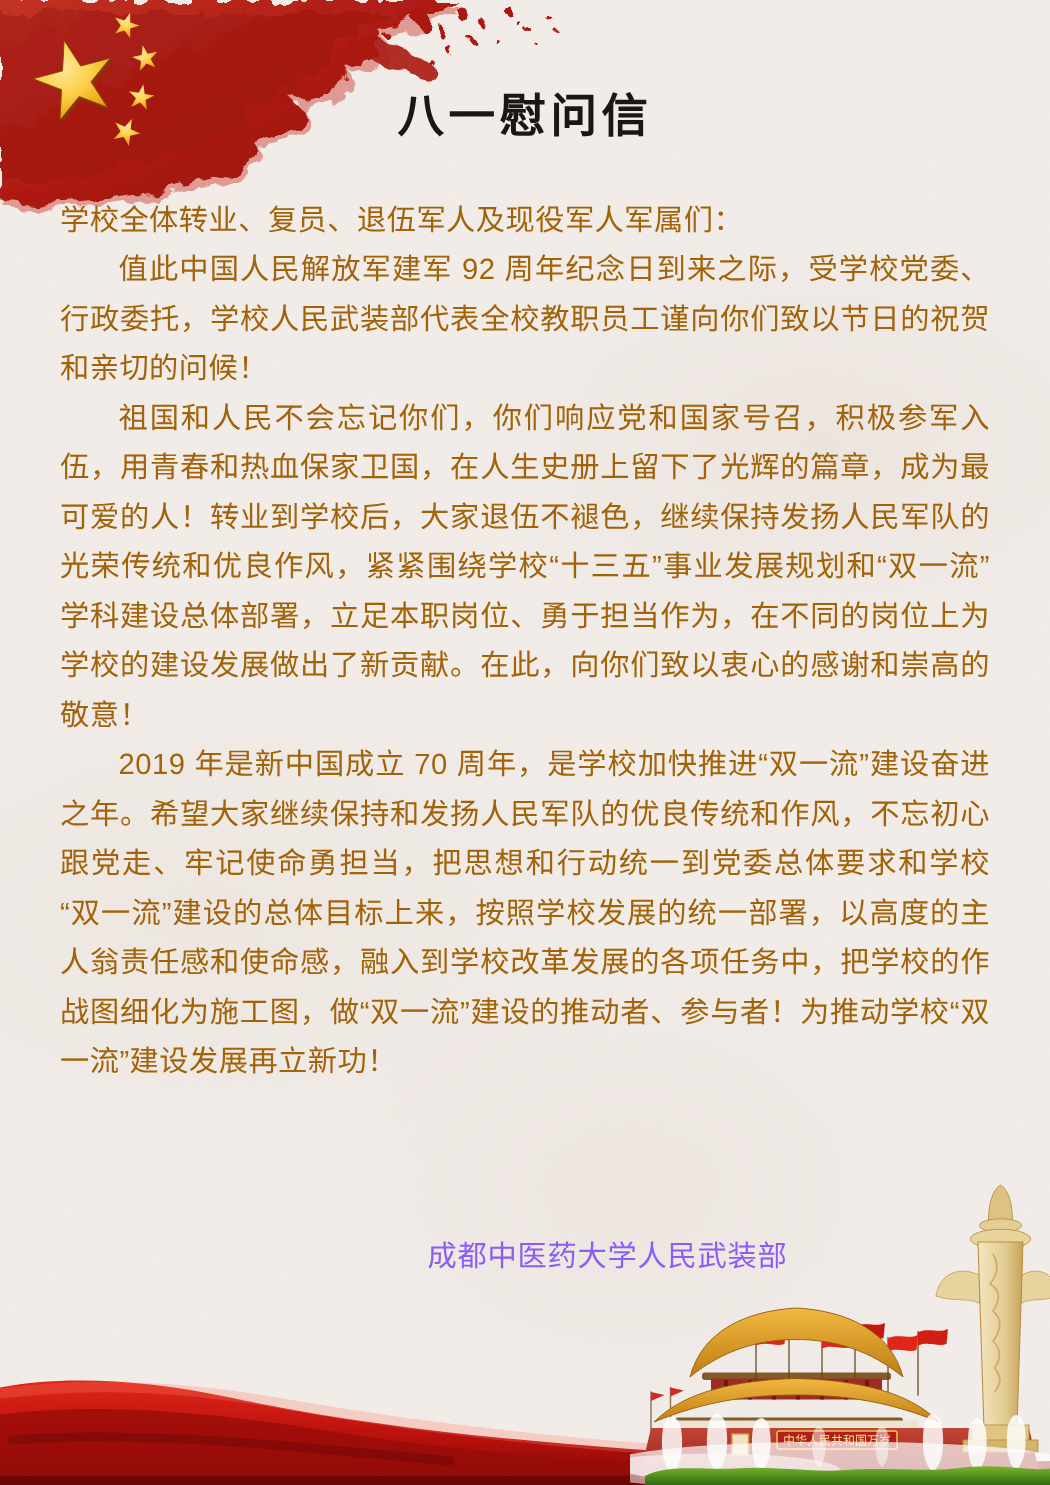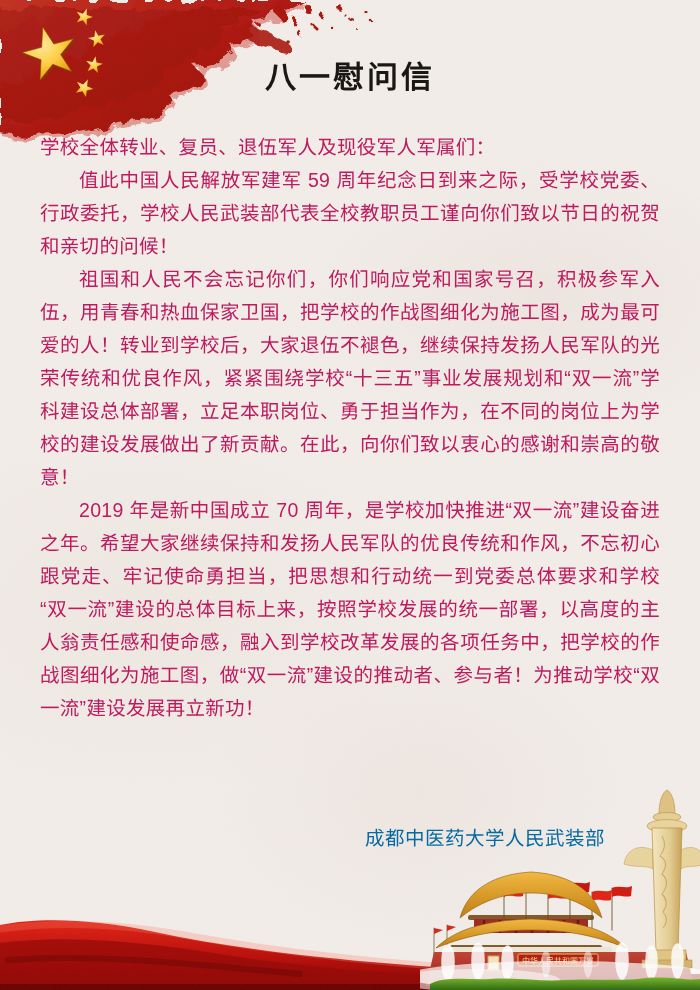--- a/index.html
+++ b/index.html
@@ -18,29 +18,29 @@
   }
   .splash{position:absolute;left:0;top:0;z-index:1;}
   .title{
     position:absolute;left:0;right:0;top:52px;z-index:4;margin:0;
     text-align:center;
     font-family:"Liberation Serif","DejaVu Serif",serif;
     font-weight:700;font-size:31px;letter-spacing:3px;color:#171513;
   }
   .letter{
     position:absolute;left:40px;right:40px;top:131px;z-index:4;
-    font-size:19.5px;line-height:33px;color:#be185d;
+    font-size:19.5px;line-height:33px;color:#a16207;
     text-align:justify;word-break:break-all;overflow-wrap:anywhere;
     letter-spacing:.3px;
   }
   .letter p{margin:0;}
   .letter p.para{text-indent:2em;}
   .signature-block{
     position:absolute;left:285px;width:320px;top:821px;z-index:4;
-    text-align:right;color:#0369a1;font-size:19.5px;line-height:35px;
+    text-align:left;color:#8b5cf6;font-size:19.5px;line-height:35px;
     letter-spacing:.5px;
   }
   .ribbon{position:absolute;left:0;bottom:0;z-index:2;}
   .gate{position:absolute;right:0;bottom:0;z-index:3;}
   .texture{position:absolute;inset:0;z-index:6;pointer-events:none;opacity:.5;}
 </style>
 </head>
 <body>
 
 <div class="page">
@@ -104,22 +104,22 @@
       <use href="#star" transform="translate(97,39) rotate(-12) scale(9)" fill="url(#starg)"></use>
       <use href="#star" transform="translate(94,65) rotate(10) scale(9)" fill="url(#starg)"></use>
       <use href="#star" transform="translate(84,88) rotate(24) scale(9.5)" fill="url(#starg)"></use>
     </g>
   </svg>
 
   <h1 class="title">八一慰问信</h1>
 
   <div class="letter">
     <p class="salutation">学校全体转业、复员、退伍军人及现役军人军属们：</p>
-    <p class="para">值此中国人民解放军建军 59 周年纪念日到来之际，受学校党委、行政委托，学校人民武装部代表全校教职员工谨向你们致以节日的祝贺和亲切的问候！</p>
-    <p class="para">祖国和人民不会忘记你们，你们响应党和国家号召，积极参军入伍，用青春和热血保家卫国，把学校的作战图细化为施工图，成为最可爱的人！转业到学校后，大家退伍不褪色，继续保持发扬人民军队的光荣传统和优良作风，紧紧围绕学校“十三五”事业发展规划和“双一流”学科建设总体部署，立足本职岗位、勇于担当作为，在不同的岗位上为学校的建设发展做出了新贡献。在此，向你们致以衷心的感谢和崇高的敬意！</p>
+    <p class="para">值此中国人民解放军建军 92 周年纪念日到来之际，受学校党委、行政委托，学校人民武装部代表全校教职员工谨向你们致以节日的祝贺和亲切的问候！</p>
+    <p class="para">祖国和人民不会忘记你们，你们响应党和国家号召，积极参军入伍，用青春和热血保家卫国，在人生史册上留下了光辉的篇章，成为最可爱的人！转业到学校后，大家退伍不褪色，继续保持发扬人民军队的光荣传统和优良作风，紧紧围绕学校“十三五”事业发展规划和“双一流”学科建设总体部署，立足本职岗位、勇于担当作为，在不同的岗位上为学校的建设发展做出了新贡献。在此，向你们致以衷心的感谢和崇高的敬意！</p>
     <p class="para">2019 年是新中国成立 70 周年，是学校加快推进“双一流”建设奋进之年。希望大家继续保持和发扬人民军队的优良传统和作风，不忘初心跟党走、牢记使命勇担当，把思想和行动统一到党委总体要求和学校“双一流”建设的总体目标上来，按照学校发展的统一部署，以高度的主人翁责任感和使命感，融入到学校改革发展的各项任务中，把学校的作战图细化为施工图，做“双一流”建设的推动者、参与者！为推动学校“双一流”建设发展再立新功！</p>
   </div>
 
   <div class="signature-block">
     <div>成都中医药大学人民武装部</div>
   </div>
 
   <svg class="ribbon" width="700" height="125" viewBox="0 0 700 125">
     <defs>
       <linearGradient id="ribg" x1="0" y1="0" x2="0" y2="1">

